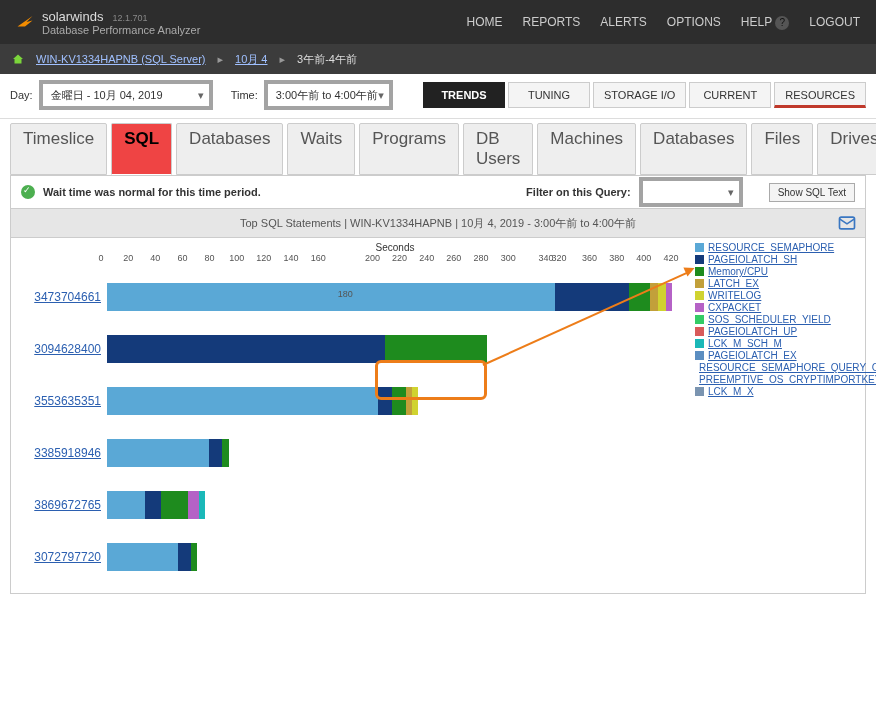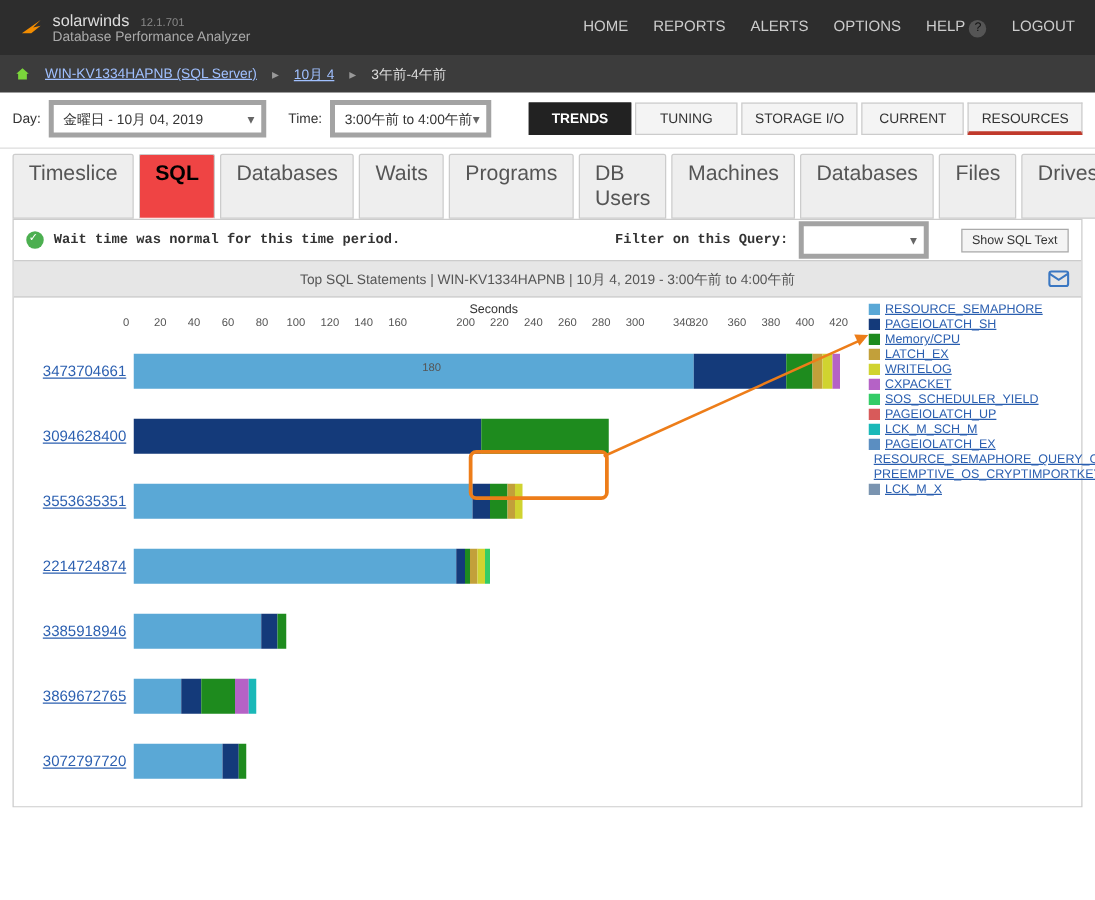--- a/index.html
+++ b/index.html
@@ -29,21 +29,21 @@
   .mtab{ border:1px solid #ccc; background:#f4f4f4; padding:6px 10px; font-size:11px; min-width:60px; text-align:center; cursor:pointer;}
   .mtab.active{ background:#222; color:#fff; border-color:#222; font-weight:bold;}
   .mtab.redline{ border-bottom:3px solid #c0392b; padding-bottom:3px;}
   .subtabs{ display:flex; gap:4px; padding:4px 10px 0;}
   .stab{ border:1px solid #ccc; background:#eee; padding:5px 12px; font-size:17px; cursor:pointer; border-radius:2px 2px 0 0; color:#555;}
   .stab.active{ background:#ef4444; font-weight:bold; color:#000; border-bottom:1px solid #fff;}
   .panel{ border:1px solid #ccc; margin:0 10px;}
   .filterrow{ display:flex; align-items:center; height:32px; padding:0 10px; gap:8px;}
   .status-dot{ width:14px;height:14px;border-radius:50%;background:#4caf50; display:inline-block; position:relative;}
   .status-dot::after{content:"✓";color:#fff;font-size:9px;position:absolute;left:2px;top:0;}
-  .bold{font-weight:bold;font-family:Liberation Mono, monospace;}
+  .bold{font-weight:bold;}
   .filterrow .spacer{flex:1;}
   .btn{ border:1px solid #aaa; background:#f4f4f4; padding:3px 8px; font-size:10px; cursor:pointer;}
   .titlebar{ background:#e6e6e6; border-top:1px solid #ccc;border-bottom:1px solid #ccc; height:28px; display:flex; align-items:center; justify-content:center; position:relative; color:#555;}
   .mail{position:absolute; right:8px; top:4px; cursor:pointer;}
   .mail svg{width:20px;height:20px;}
   .chartarea{ display:flex; padding:4px 10px 10px;}
   .chart{ flex:1; position:relative;}
   .axis-title{ text-align:center; font-size:10px;}
   .axis{ position:relative; height:14px; margin-left:80px;}
   .tick{ position:absolute; transform:translateX(-50%); font-size:9px; color:#555;}
@@ -204,31 +204,20 @@
             <div class="rlabel"><a>3553635351</a></div>
             <div class="bar">
               <div class="seg" style="width: 271.429px; background: rgb(90, 168, 214);"></div>
               <div class="seg" style="width: 13.5714px; background: rgb(20, 58, 122);"></div>
               <div class="seg" style="width: 13.5714px; background: rgb(30, 139, 30);"></div>
               <div class="seg" style="width: 6.78571px; background: rgb(194, 160, 58);"></div>
               <div class="seg" style="width: 5.42857px; background: rgb(208, 211, 48);"></div>
             </div>
           </div>
           <div class="row">
-            <div class="rlabel"><a>2214724874</a></div>
-            <div class="bar">
-              <div class="seg" style="width: 257.857px; background: rgb(90, 168, 214);"></div>
-              <div class="seg" style="width: 6.78571px; background: rgb(20, 58, 122);"></div>
-              <div class="seg" style="width: 4.07143px; background: rgb(30, 139, 30);"></div>
-              <div class="seg" style="width: 6.78571px; background: rgb(194, 160, 58);"></div>
-              <div class="seg" style="width: 5.42857px; background: rgb(208, 211, 48);"></div>
-              <div class="seg" style="width: 4.07143px; background: rgb(51, 204, 102);"></div>
-            </div>
-          </div>
-          <div class="row">
             <div class="rlabel"><a>3385918946</a></div>
             <div class="bar">
               <div class="seg" style="width: 101.786px; background: rgb(90, 168, 214);"></div>
               <div class="seg" style="width: 13.5714px; background: rgb(20, 58, 122);"></div>
               <div class="seg" style="width: 6.78571px; background: rgb(30, 139, 30);"></div>
             </div>
           </div>
           <div class="row">
             <div class="rlabel"><a>3869672765</a></div>
             <div class="bar">

